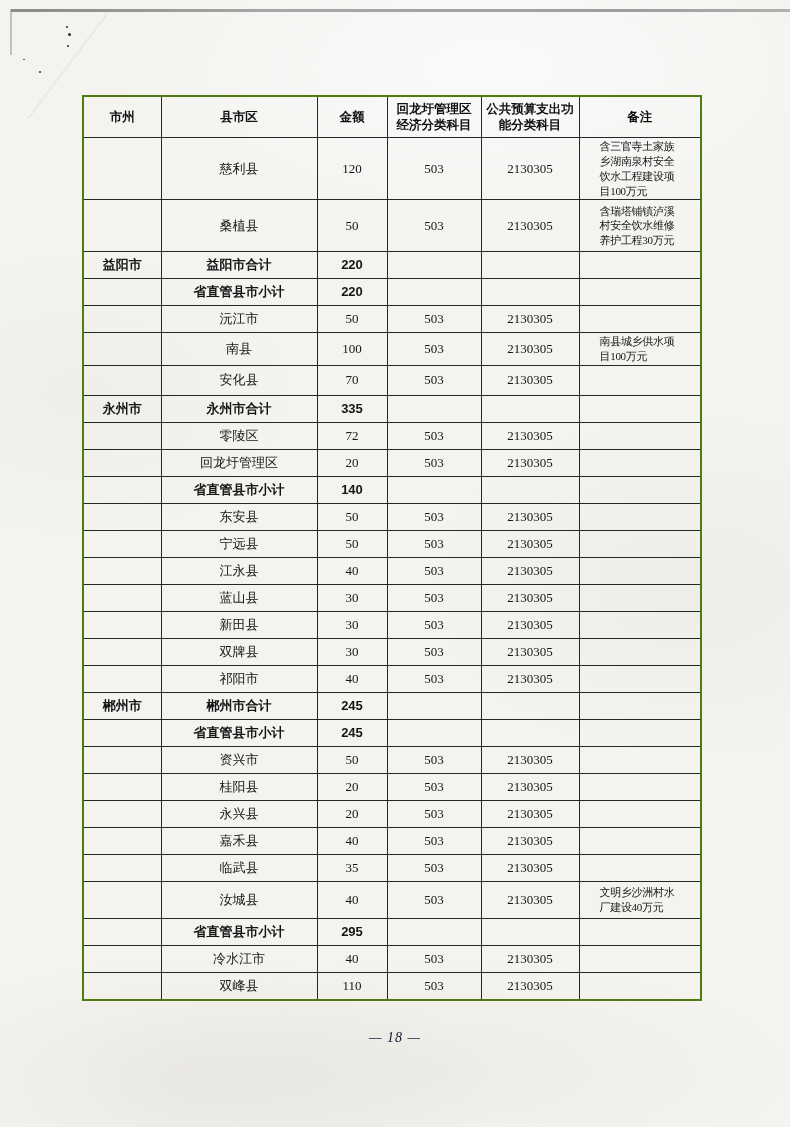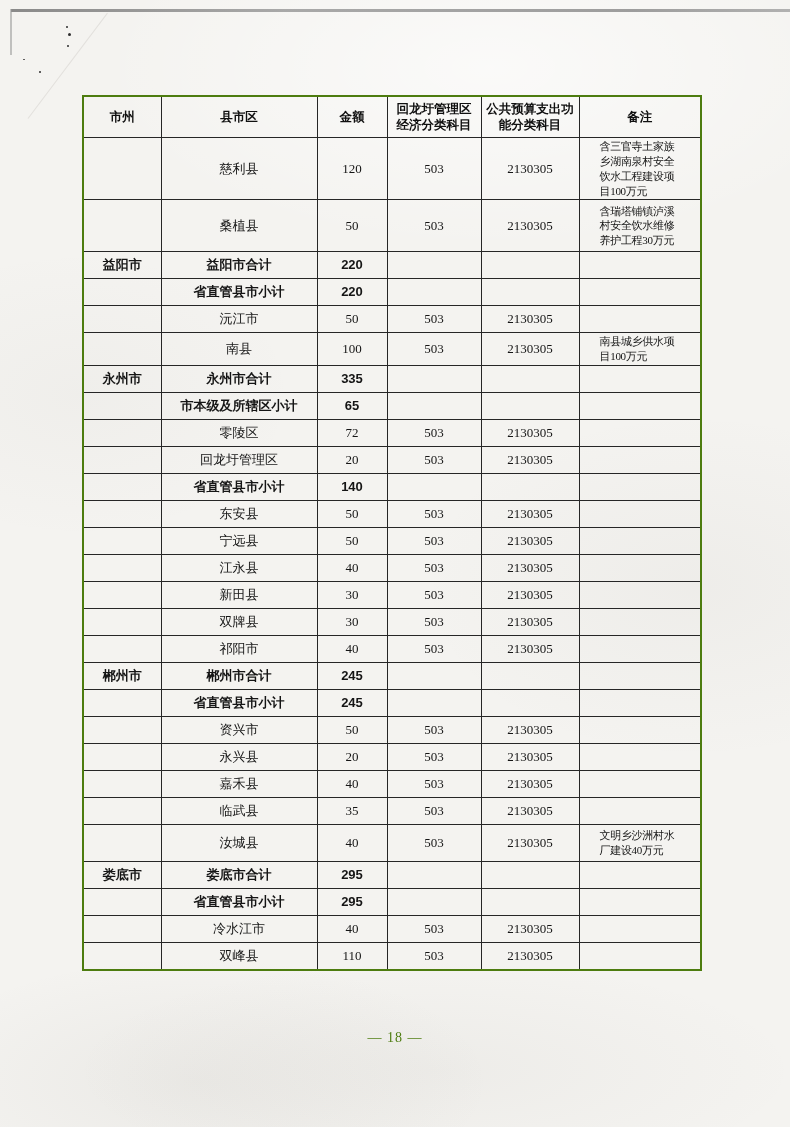--- a/index.html
+++ b/index.html
@@ -106,21 +106,22 @@
     padding: 1px 20px;
   }
   .page-number {
     position: absolute;
     left: 0;
     right: 0;
     top: 1030px;
     text-align: center;
     font-size: 14px;
     letter-spacing: 1px;
-    color: #4d7c0f;
+    color: #0f172a;
+    font-style: italic;
   }
 </style>
 </head>
 <body>
 
 <div class="paper"></div>
 <div class="top-edge"></div>
 <div class="left-edge"></div>
 <div class="crease"></div>
 <div class="speck" style="left:66px;top:26px;width:2px;height:2px;"></div>
@@ -192,36 +193,36 @@
         <td class="col-remark"></td>
       </tr>
       <tr style="height: 32px;">
         <td class="col-city"></td>
         <td class="col-district">南县</td>
         <td class="col-amount">100</td>
         <td class="col-econ">503</td>
         <td class="col-func">2130305</td>
         <td class="col-remark">南县城乡供水项目100万元</td>
       </tr>
+      <tr style="height: 30px;">
+        <td class="col-city"></td>
+        <td class="col-district">安化县</td>
+        <td class="col-amount">70</td>
+        <td class="col-econ">503</td>
+        <td class="col-func">2130305</td>
+        <td class="col-remark"></td>
+      </tr>
       <tr class="bold">
         <td class="col-city">永州市</td>
         <td class="col-district">永州市合计</td>
         <td class="col-amount">335</td>
         <td class="col-econ"></td>
         <td class="col-func"></td>
         <td class="col-remark"></td>
       </tr>
-      <tr class="bold">
-        <td class="col-city"></td>
-        <td class="col-district">市本级及所辖区小计</td>
-        <td class="col-amount">65</td>
-        <td class="col-econ"></td>
-        <td class="col-func"></td>
-        <td class="col-remark"></td>
-      </tr>
       <tr>
         <td class="col-city"></td>
         <td class="col-district">零陵区</td>
         <td class="col-amount">72</td>
         <td class="col-econ">503</td>
         <td class="col-func">2130305</td>
         <td class="col-remark"></td>
       </tr>
       <tr>
         <td class="col-city"></td>
@@ -252,20 +253,28 @@
         <td class="col-district">宁远县</td>
         <td class="col-amount">50</td>
         <td class="col-econ">503</td>
         <td class="col-func">2130305</td>
         <td class="col-remark"></td>
       </tr>
       <tr>
         <td class="col-city"></td>
         <td class="col-district">江永县</td>
         <td class="col-amount">40</td>
+        <td class="col-econ">503</td>
+        <td class="col-func">2130305</td>
+        <td class="col-remark"></td>
+      </tr>
+      <tr>
+        <td class="col-city"></td>
+        <td class="col-district">蓝山县</td>
+        <td class="col-amount">30</td>
         <td class="col-econ">503</td>
         <td class="col-func">2130305</td>
         <td class="col-remark"></td>
       </tr>
       <tr>
         <td class="col-city"></td>
         <td class="col-district">新田县</td>
         <td class="col-amount">30</td>
         <td class="col-econ">503</td>
         <td class="col-func">2130305</td>
@@ -306,20 +315,28 @@
       <tr>
         <td class="col-city"></td>
         <td class="col-district">资兴市</td>
         <td class="col-amount">50</td>
         <td class="col-econ">503</td>
         <td class="col-func">2130305</td>
         <td class="col-remark"></td>
       </tr>
       <tr>
         <td class="col-city"></td>
+        <td class="col-district">桂阳县</td>
+        <td class="col-amount">20</td>
+        <td class="col-econ">503</td>
+        <td class="col-func">2130305</td>
+        <td class="col-remark"></td>
+      </tr>
+      <tr>
+        <td class="col-city"></td>
         <td class="col-district">永兴县</td>
         <td class="col-amount">20</td>
         <td class="col-econ">503</td>
         <td class="col-func">2130305</td>
         <td class="col-remark"></td>
       </tr>
       <tr>
         <td class="col-city"></td>
         <td class="col-district">嘉禾县</td>
         <td class="col-amount">40</td>
@@ -335,28 +352,20 @@
         <td class="col-func">2130305</td>
         <td class="col-remark"></td>
       </tr>
       <tr style="height: 37px;">
         <td class="col-city"></td>
         <td class="col-district">汝城县</td>
         <td class="col-amount">40</td>
         <td class="col-econ">503</td>
         <td class="col-func">2130305</td>
         <td class="col-remark">文明乡沙洲村水厂建设40万元</td>
-      </tr>
-      <tr class="bold">
-        <td class="col-city">娄底市</td>
-        <td class="col-district">娄底市合计</td>
-        <td class="col-amount">295</td>
-        <td class="col-econ"></td>
-        <td class="col-func"></td>
-        <td class="col-remark"></td>
       </tr>
       <tr class="bold">
         <td class="col-city"></td>
         <td class="col-district">省直管县市小计</td>
         <td class="col-amount">295</td>
         <td class="col-econ"></td>
         <td class="col-func"></td>
         <td class="col-remark"></td>
       </tr>
       <tr>

